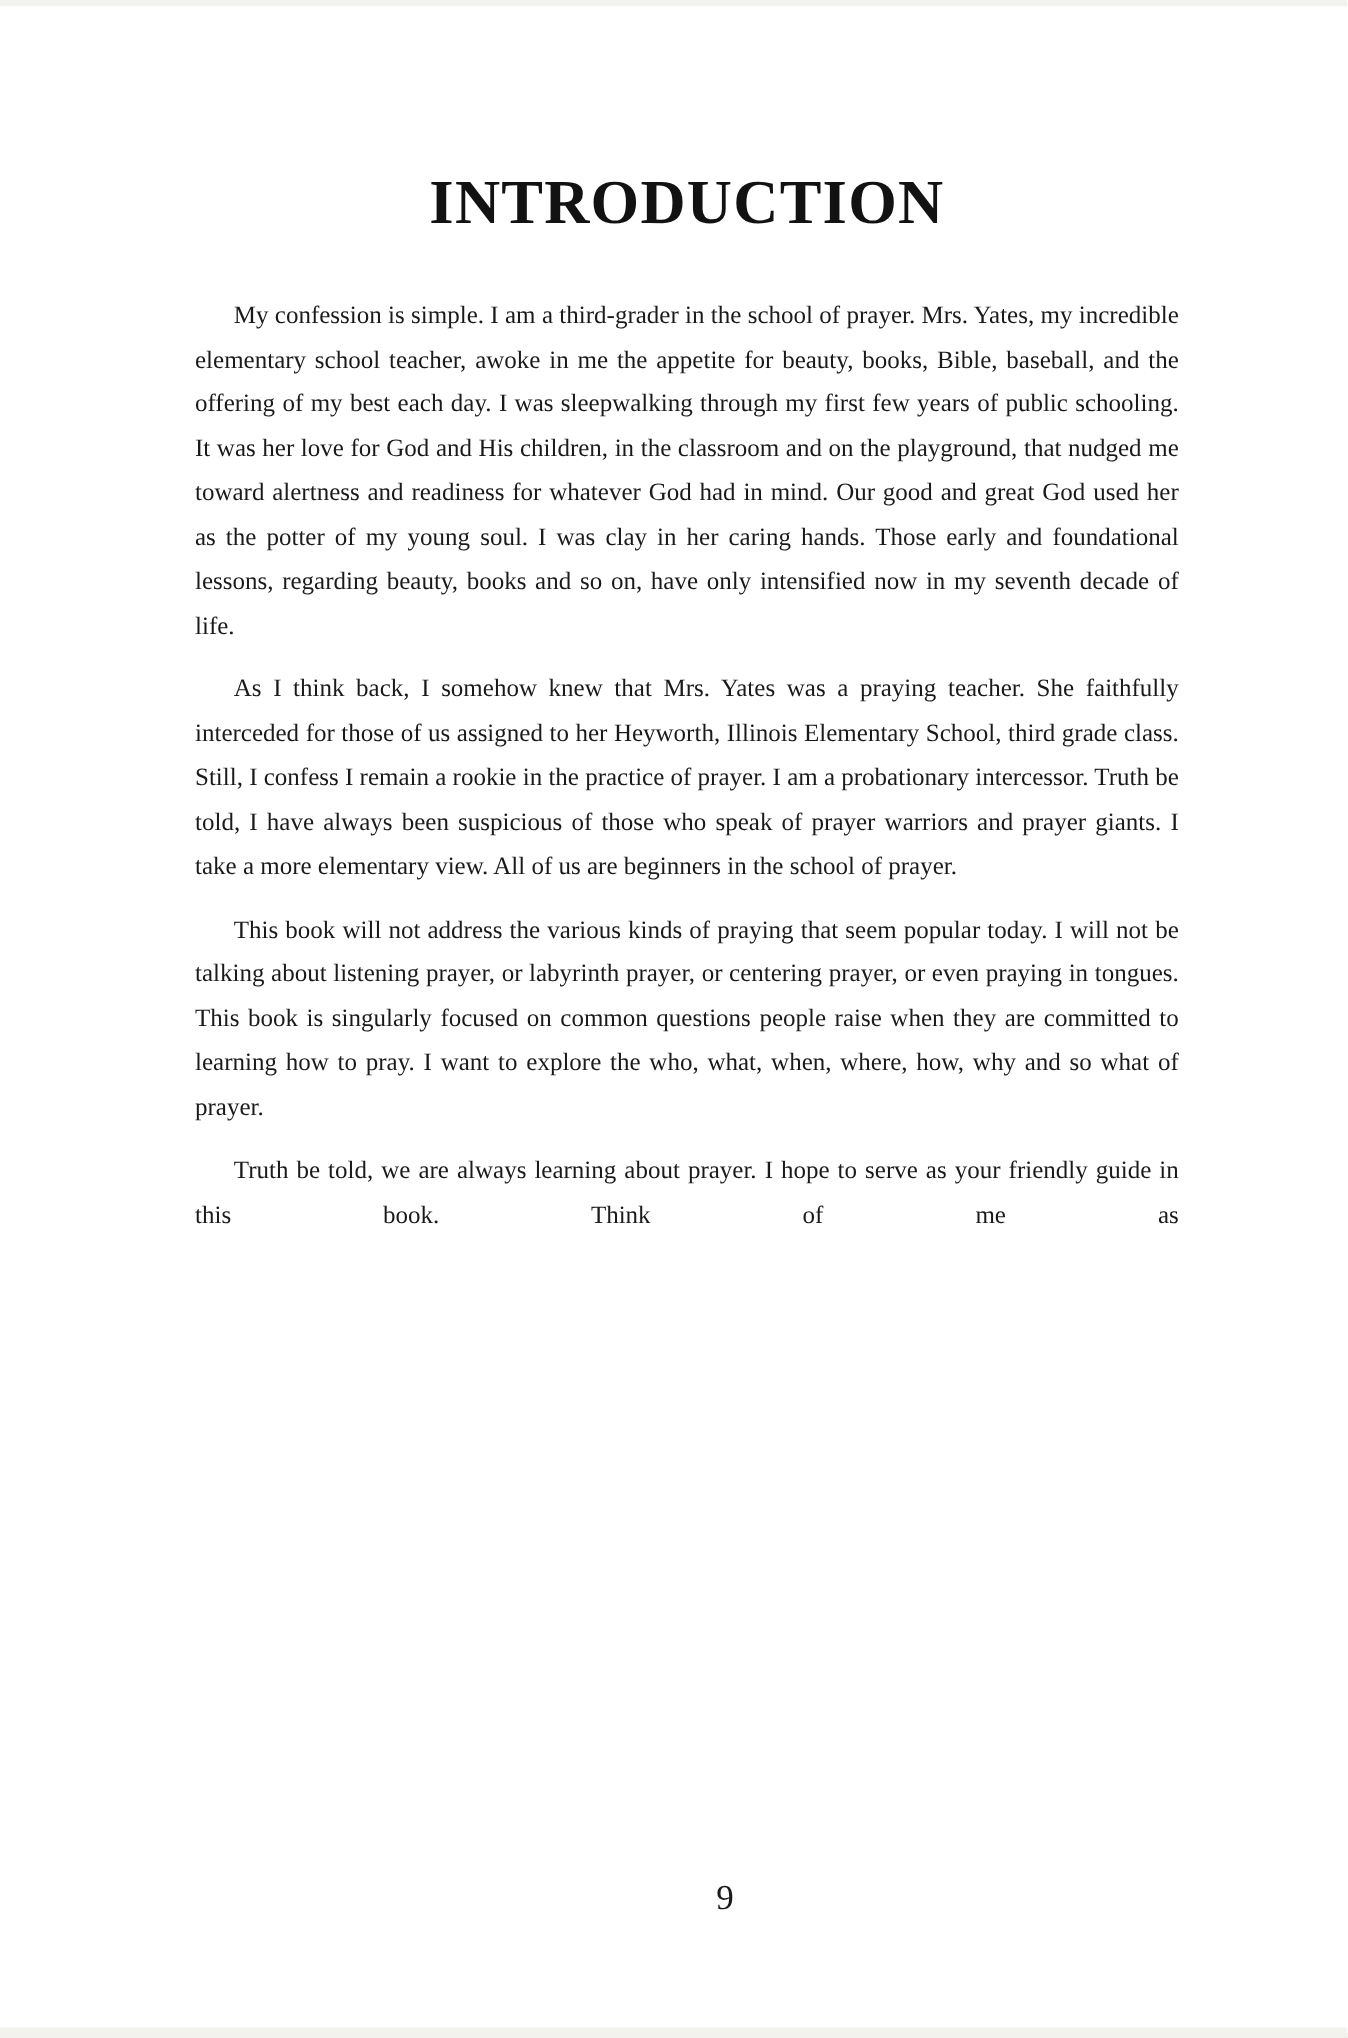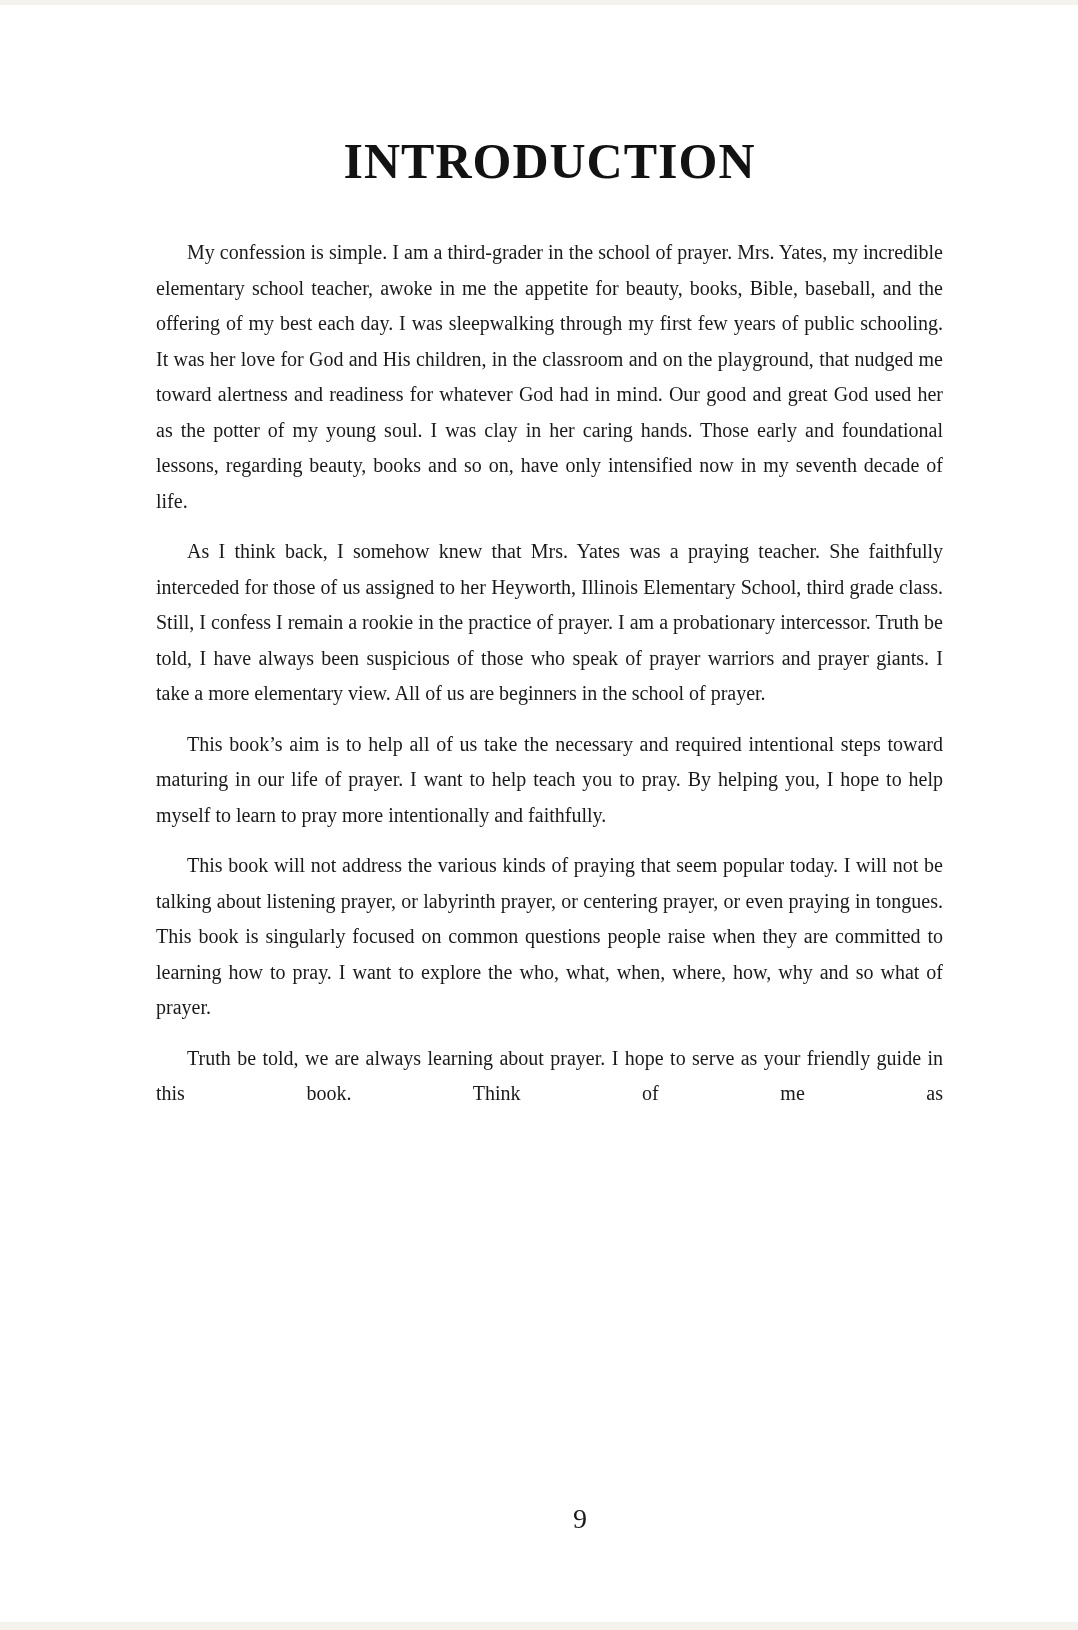--- a/index.html
+++ b/index.html
@@ -69,21 +69,20 @@
 <body>
 
 <div class="page" style="background: rgb(255, 255, 255); color: rgb(26, 26, 26);">
   <div class="edge-strip top" style="background: rgb(244, 242, 236);"></div>
 
   <h1 class="title">INTRODUCTION</h1>
 
   <main class="body-text">
       <p>My confession is simple. I am a third-grader in the school of prayer. Mrs. Yates, my incredible elementary school teacher, awoke in me the appetite for beauty, books, Bible, baseball, and the offering of my best each day. I was sleepwalking through my first few years of public schooling. It was her love for God and His children, in the classroom and on the playground, that nudged me toward alertness and readiness for whatever God had in mind. Our good and great God used her as the potter of my young soul. I was clay in her caring hands. Those early and foundational lessons, regarding beauty, books and so on, have only intensified now in my seventh decade of life.</p>
       <p>As I think back, I somehow knew that Mrs. Yates was a praying teacher. She faithfully interceded for those of us assigned to her Heyworth, Illinois Elementary School, third grade class. Still, I confess I remain a rookie in the practice of prayer. I am a probationary intercessor. Truth be told, I have always been suspicious of those who speak of prayer warriors and prayer giants. I take a more elementary view. All of us are beginners in the school of prayer.</p>
-      <p>This book’s aim is to help all of us take the necessary and required intentional steps toward maturing in our life of prayer. I want to help teach you to pray. By helping you, I hope to help myself to learn to pray more intentionally and faithfully.</p>
       <p>This book will not address the various kinds of praying that seem popular today. I will not be talking about listening prayer, or labyrinth prayer, or centering prayer, or even praying in tongues. This book is singularly focused on common questions people raise when they are committed to learning how to pray. I want to explore the who, what, when, where, how, why and so what of prayer.</p>
       <p class="continued">Truth be told, we are always learning about prayer. I hope to serve as your friendly guide in this book. Think of me as</p>
     </main>
 
   <div class="page-number">9</div>
 
   <div class="edge-strip bottom" style="background: rgb(244, 242, 236);"></div>
 </div>
 
 </body></html>

